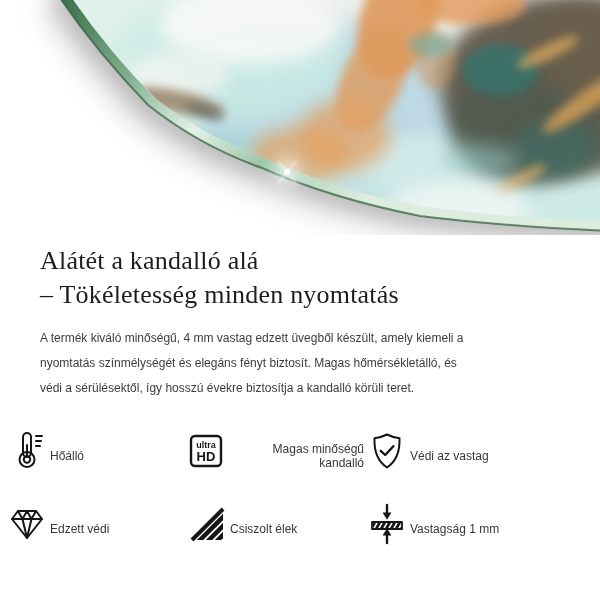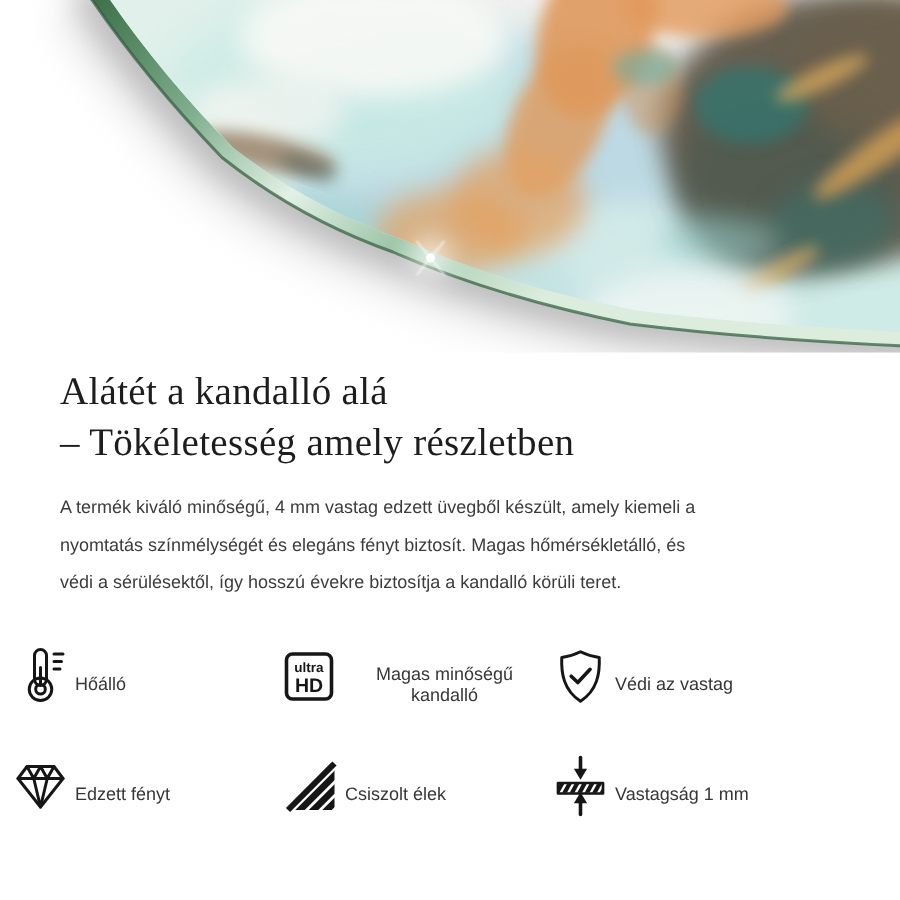--- a/index.html
+++ b/index.html
@@ -16,21 +16,21 @@
            font-size:26px; line-height:34px; color:#1d1d1d; letter-spacing:0.2px; }
 
   
   .desc { margin:14px 40px 0 40px; max-width:502px; font-size:12px; line-height:25px; color:#3c3c3c; }
 
   
   .features { margin:27px 4px 0 4px; display:grid; grid-template-columns:repeat(3,1fr);
               row-gap:27px; justify-items:center; }
   .feature { display:flex; flex-direction:row; align-items:center; width:180px; }
   .ficon { width:46px; height:46px; display:flex; align-items:center; justify-content:center; }
-  .flabel { margin-top:10px; font-size:12px; line-height:14px; color:#373737; text-align:center; }
+  .flabel { margin-top:10px; font-size:12px; line-height:14px; color:#373737; text-align:right; }
   .ico { stroke:#161616; fill:none; stroke-width:2; stroke-linecap:round; stroke-linejoin:round; }
   .ico .fill { fill:#161616; stroke:none; }
   .ico text { stroke:none; fill:#161616; font-family:"Liberation Sans", sans-serif; font-weight:bold; }
 </style>
 </head>
 <body>
 
 <div class="page">
 
   <figure class="hero">
@@ -112,21 +112,21 @@
         <path d="M287 144 L287 202" stroke="#ffffff" stroke-width="2.2" opacity="0.95" filter="url(#bxs)"></path>
         <path d="M266 172 L308 172" stroke="#ffffff" stroke-width="2" opacity="0.9" filter="url(#bxs)"></path>
         <path d="M278 161 L296 183 M278 183 L296 161" stroke="#ffffff" stroke-width="1.2" opacity="0.7" filter="url(#bxs)"></path>
         <circle cx="287" cy="172" r="3" fill="#ffffff"></circle>
       </g>
     </svg>
   </figure>
 
   <h1 class="title">
     <div>Alátét a kandalló alá</div>
-    <div>– Tökéletesség amely részletben</div>
+    <div>– Tökéletesség minden nyomtatás</div>
   </h1>
 
   <p class="desc">A termék kiváló minőségű, 4 mm vastag edzett üvegből készült, amely kiemeli a nyomtatás színmélységét és elegáns fényt biztosít. Magas hőmérsékletálló, és védi a sérülésektől, így hosszú évekre biztosítja a kandalló körüli teret.</p>
 
   <div class="features">
 
     <div class="feature">
       <span class="ficon">
         <svg class="ico" width="44" height="44" viewBox="0 0 44 44">
           <rect x="18" y="4" width="8" height="24" rx="4"></rect>
@@ -162,21 +162,21 @@
 
     <div class="feature">
       <span class="ficon">
         <svg class="ico" width="44" height="44" viewBox="0 0 44 44">
           <path d="M13 9 H31 L37 17 L22 36 L7 17 Z"></path>
           <path d="M7 17 H37"></path>
           <path d="M13 9 L17.5 17 L22 9 L26.5 17 L31 9"></path>
           <path d="M17.5 17 L22 36 M26.5 17 L22 36"></path>
         </svg>
       </span>
-      <span class="flabel">Edzett fényt</span>
+      <span class="flabel">Edzett védi</span>
     </div>
 
     <div class="feature">
       <span class="ficon">
         <svg class="ico" width="44" height="44" viewBox="0 0 44 44">
           <defs>
               <clipPath id="triClip">
                 <polygon points="7,38 38,7 38,38"></polygon>
               </clipPath>
             </defs>

